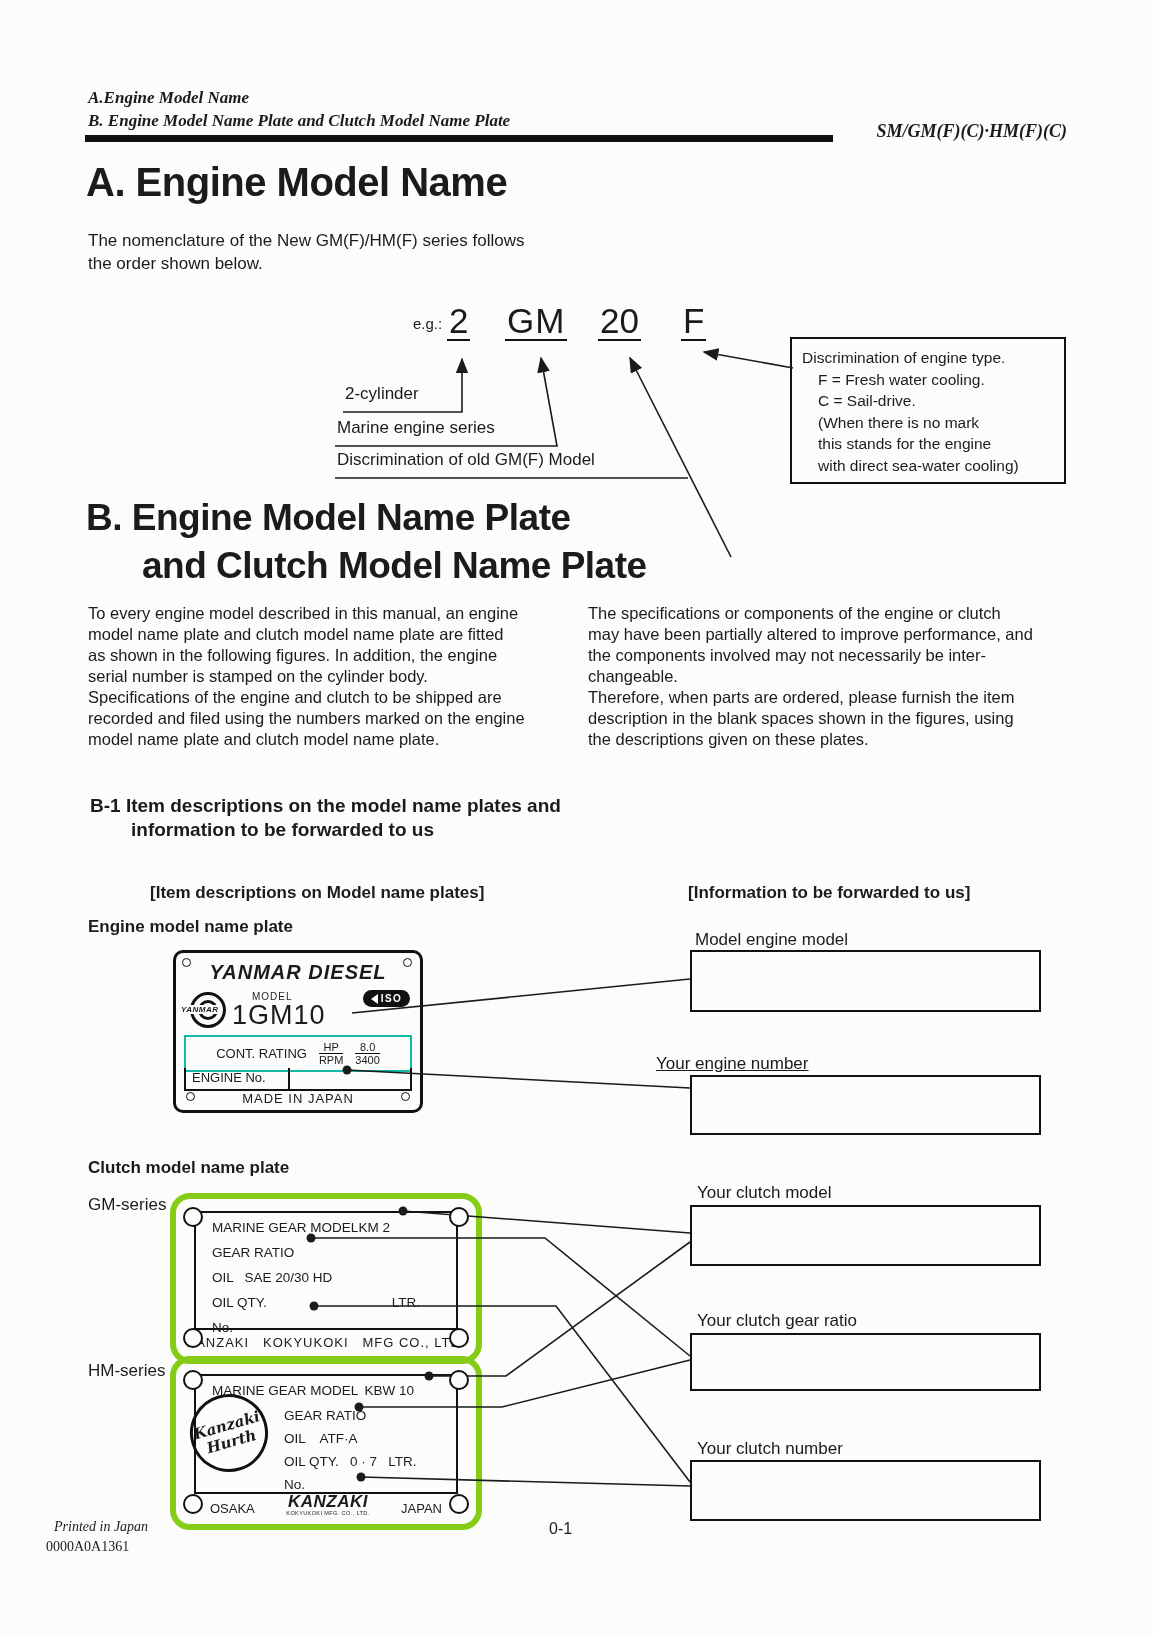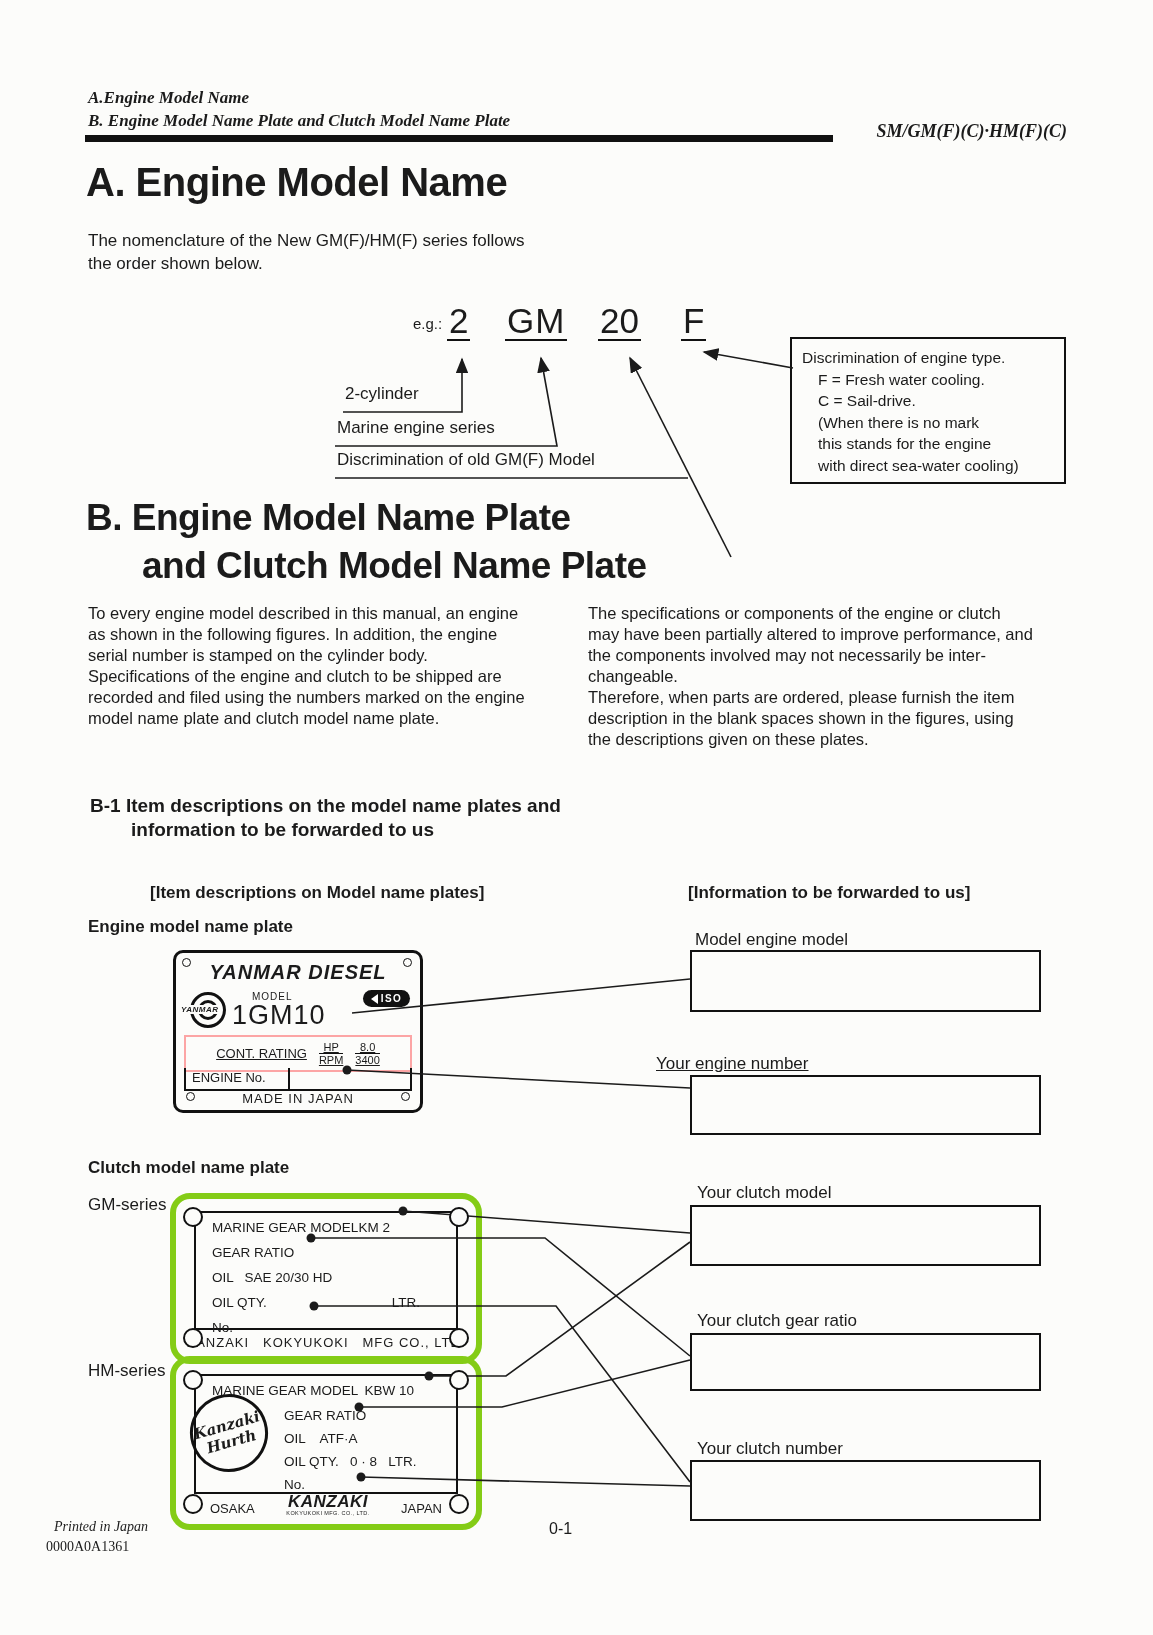--- a/index.html
+++ b/index.html
@@ -37,22 +37,22 @@
   .ylogo .ring2{position:absolute;left:12px;top:10px;width:14px;height:14px;border:3px solid #111;border-radius:50%;}
   .ylogo .word{position:absolute;left:-6px;top:15px;background:#fcfcfa;font-size:8px;font-weight:bold;font-style:italic;
                letter-spacing:.5px;padding:0 1px;}
   .ep-modelcol{margin-left:2px;}
   .ep-modellabel{display:block;font-size:10px;margin-left:20px;letter-spacing:1px;}
   .ep-modelval{display:block;font-size:27px;letter-spacing:1px;line-height:1;}
   .iso{margin-left:auto;align-self:flex-start;margin-top:4px;background:#111;color:#fff;border-radius:9px;
        height:17px;width:47px;display:flex;align-items:center;justify-content:center;gap:3px;}
   .iso .tri{width:0;height:0;border-top:5px solid transparent;border-bottom:5px solid transparent;border-right:7px solid #fff;}
   .iso .txt{font-size:10px;font-weight:bold;letter-spacing:1.5px;}
-  .ep-rating{position:absolute;left:8px;right:8px;top:82px;height:33px;border:2px solid #fca5a5;
-             display:flex;align-items:center;justify-content:center;gap:12px;text-decoration:underline;}
+  .ep-rating{position:absolute;left:8px;right:8px;top:82px;height:33px;border:2px solid #14b8a6;
+             display:flex;align-items:center;justify-content:center;gap:12px;}
   .ep-rating .lbl{font-size:13px;}
   .fr{text-align:center;font-size:11px;line-height:12px;}
   .fr .top{display:block;border-bottom:1.5px solid #111;padding:0 3px;}
   .fr .bot{display:block;}
   .ep-engno{position:absolute;left:8px;right:8px;top:115px;height:21px;border:2px solid #111;border-top:none;display:flex;}
   .ep-engno .cell{width:96px;border-right:2px solid #111;font-size:13px;line-height:20px;padding-left:6px;}
   .ep-made{position:absolute;left:0;right:0;top:138px;text-align:center;font-size:13px;letter-spacing:1px;}
   
   .cplate{border:6px solid #84cc16;border-radius:20px;}
   .cpanel{position:absolute;left:18px;right:18px;top:12px;border:2px solid #111;}
@@ -127,20 +127,21 @@
     <div class="ind">(When there is no mark</div>
     <div class="ind">this stands for the engine</div>
     <div class="ind">with direct sea-water cooling)</div>
   </div>
 
   <div class="abs h1b nowrap" style="left:86px;top:497px;">B. Engine Model Name Plate</div>
   <div class="abs h1b nowrap" style="left:142px;top:545px;">and Clutch Model Name Plate</div>
 
   <div class="abs" style="left:88px;top:603px;">
     <div class="body-line nowrap">To every engine model described in this manual, an engine</div>
+    <div class="body-line nowrap">model name plate and clutch model name plate are fitted</div>
     <div class="body-line nowrap">as shown in the following figures. In addition, the engine</div>
     <div class="body-line nowrap">serial number is stamped on the cylinder body.</div>
     <div class="body-line nowrap">Specifications of the engine and clutch to be shipped are</div>
     <div class="body-line nowrap">recorded and filed using the numbers marked on the engine</div>
     <div class="body-line nowrap">model name plate and clutch model name plate.</div>
   </div>
   <div class="abs" style="left:588px;top:603px;">
     <div class="body-line nowrap">The specifications or components of the engine or clutch</div>
     <div class="body-line nowrap">may have been partially altered to improve performance, and</div>
     <div class="body-line nowrap">the components involved may not necessarily be inter-</div>
@@ -244,21 +245,21 @@
       <span class="pre">MARINE GEAR MODEL</span>
       <span style="margin-left:auto;margin-right:32px;">KBW 10</span>
     </div>
     <div class="klogo" style="left:14px;top:32px;width:78px;height:78px;padding-top:20px;font-size:15px;box-sizing:border-box;">
       <span>Kanzaki</span>
       <span>Hurth</span>
     </div>
     <div class="abs" style="left:108px;top:42px;">
       <div style="font-size:13.5px;line-height:23px;">GEAR RATIO</div>
       <div class="pre" style="font-size:13.5px;line-height:23px;">OIL    ATF·A</div>
-      <div class="pre" style="font-size:13.5px;line-height:23px;">OIL QTY.   0 · 8   LTR.</div>
+      <div class="pre" style="font-size:13.5px;line-height:23px;">OIL QTY.   0 · 7   LTR.</div>
       <div style="font-size:13.5px;line-height:23px;">No.</div>
     </div>
     <div class="abs" style="left:34px;right:34px;bottom:8px;display:flex;align-items:flex-end;justify-content:space-between;">
       <span style="font-size:13px;">OSAKA</span>
       <span class="kanzaki-mark">
         <span class="big">KANZAKI</span>
         <span class="sub">KOKYUKOKI  MFG. CO., LTD.</span>
       </span>
       <span style="font-size:13px;">JAPAN</span>
     </div>

